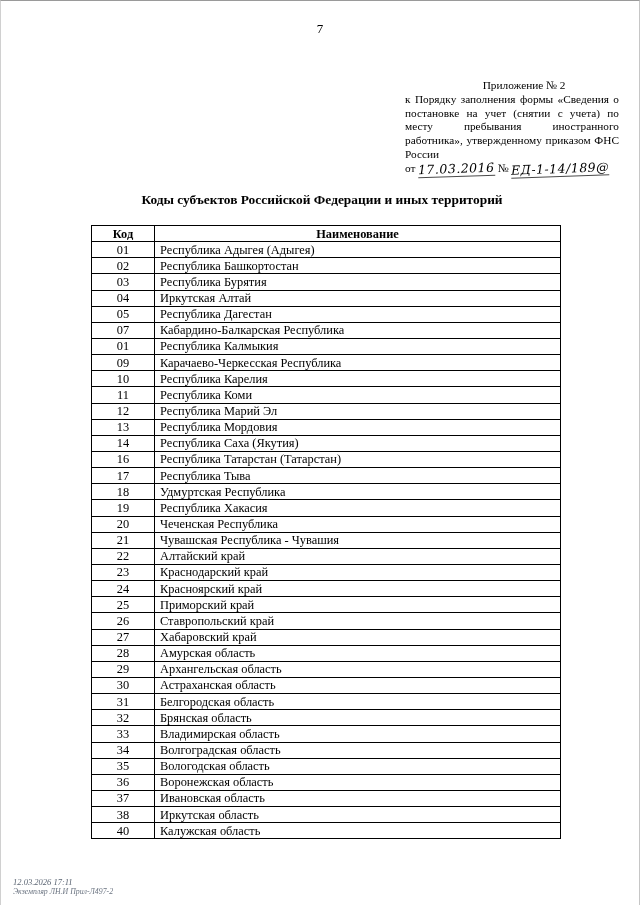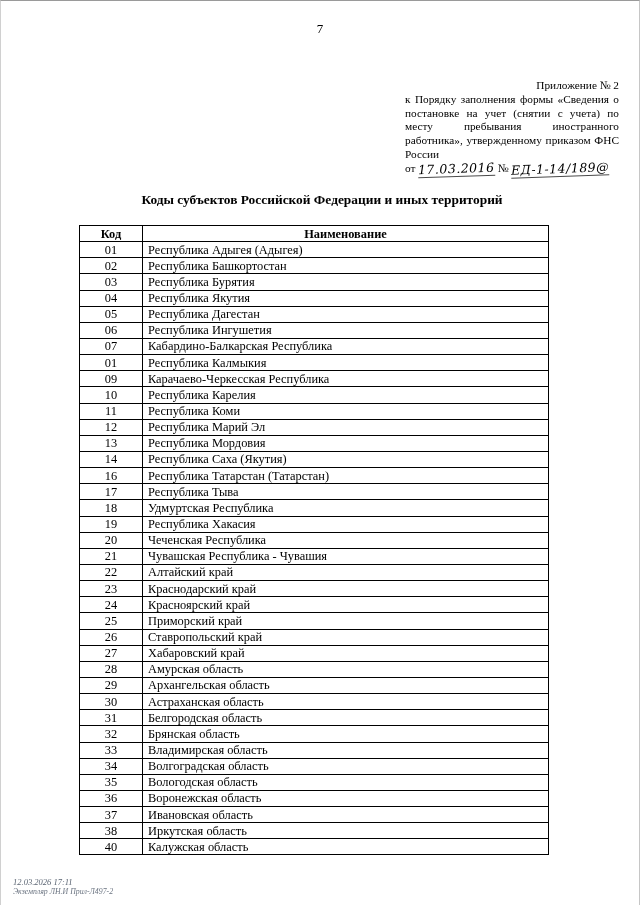--- a/index.html
+++ b/index.html
@@ -24,21 +24,21 @@
     font-size: 13px;
   }
   .appendix {
     position: absolute;
     top: 78px;
     right: 20px;
     width: 214px;
     font-size: 11.3px;
     line-height: 1.22;
   }
-  .appendix-title { text-align: right; margin-left: 24px; }
+  .appendix-title { text-align: center; margin-left: 24px; }
   .appendix-body { text-align: justify; font-family: Liberation Serif, serif; }
   .appendix-from { white-space: nowrap; }
   .hand {
     display: inline-block;
     font-family: "DejaVu Serif", serif;
     font-style: italic;
     font-size: 12.5px;
     letter-spacing: 0.5px;
     transform: rotate(-2deg) translateY(1px);
     border-bottom: 1px solid #4a4a4a;
@@ -49,21 +49,21 @@
     top: 191px;
     left: 86px;
     width: 470px;
     text-align: center;
     font-weight: bold;
     font-size: 13.4px;
   }
   .codes-table {
     position: absolute;
     top: 224px;
-    left: 78px;
+    left: 90px;
     width: 470px;
     border-collapse: collapse;
     font-size: 12.4px;
   }
   .codes-table th, .codes-table td {
     border: 1px solid #000;
     padding: 0.5px 5px;
     line-height: 1.14;
     vertical-align: middle;
   }
@@ -119,32 +119,28 @@
     <td class="name">Республика Башкортостан</td>
   </tr>
 
   <tr>
     <td class="code">03</td>
     <td class="name">Республика Бурятия</td>
   </tr>
 
   <tr>
     <td class="code">04</td>
-    <td class="name">Республика Якутия</td>
+    <td class="name">Иркутская Алтай</td>
   </tr>
 
   <tr>
     <td class="code">05</td>
     <td class="name">Республика Дагестан</td>
   </tr>
 
-  <tr>
-    <td class="code">06</td>
-    <td class="name">Республика Ингушетия</td>
-  </tr>
 
   <tr>
     <td class="code">07</td>
     <td class="name">Кабардино-Балкарская Республика</td>
   </tr>
 
   <tr>
     <td class="code">01</td>
     <td class="name">Республика Калмыкия</td>
   </tr>

